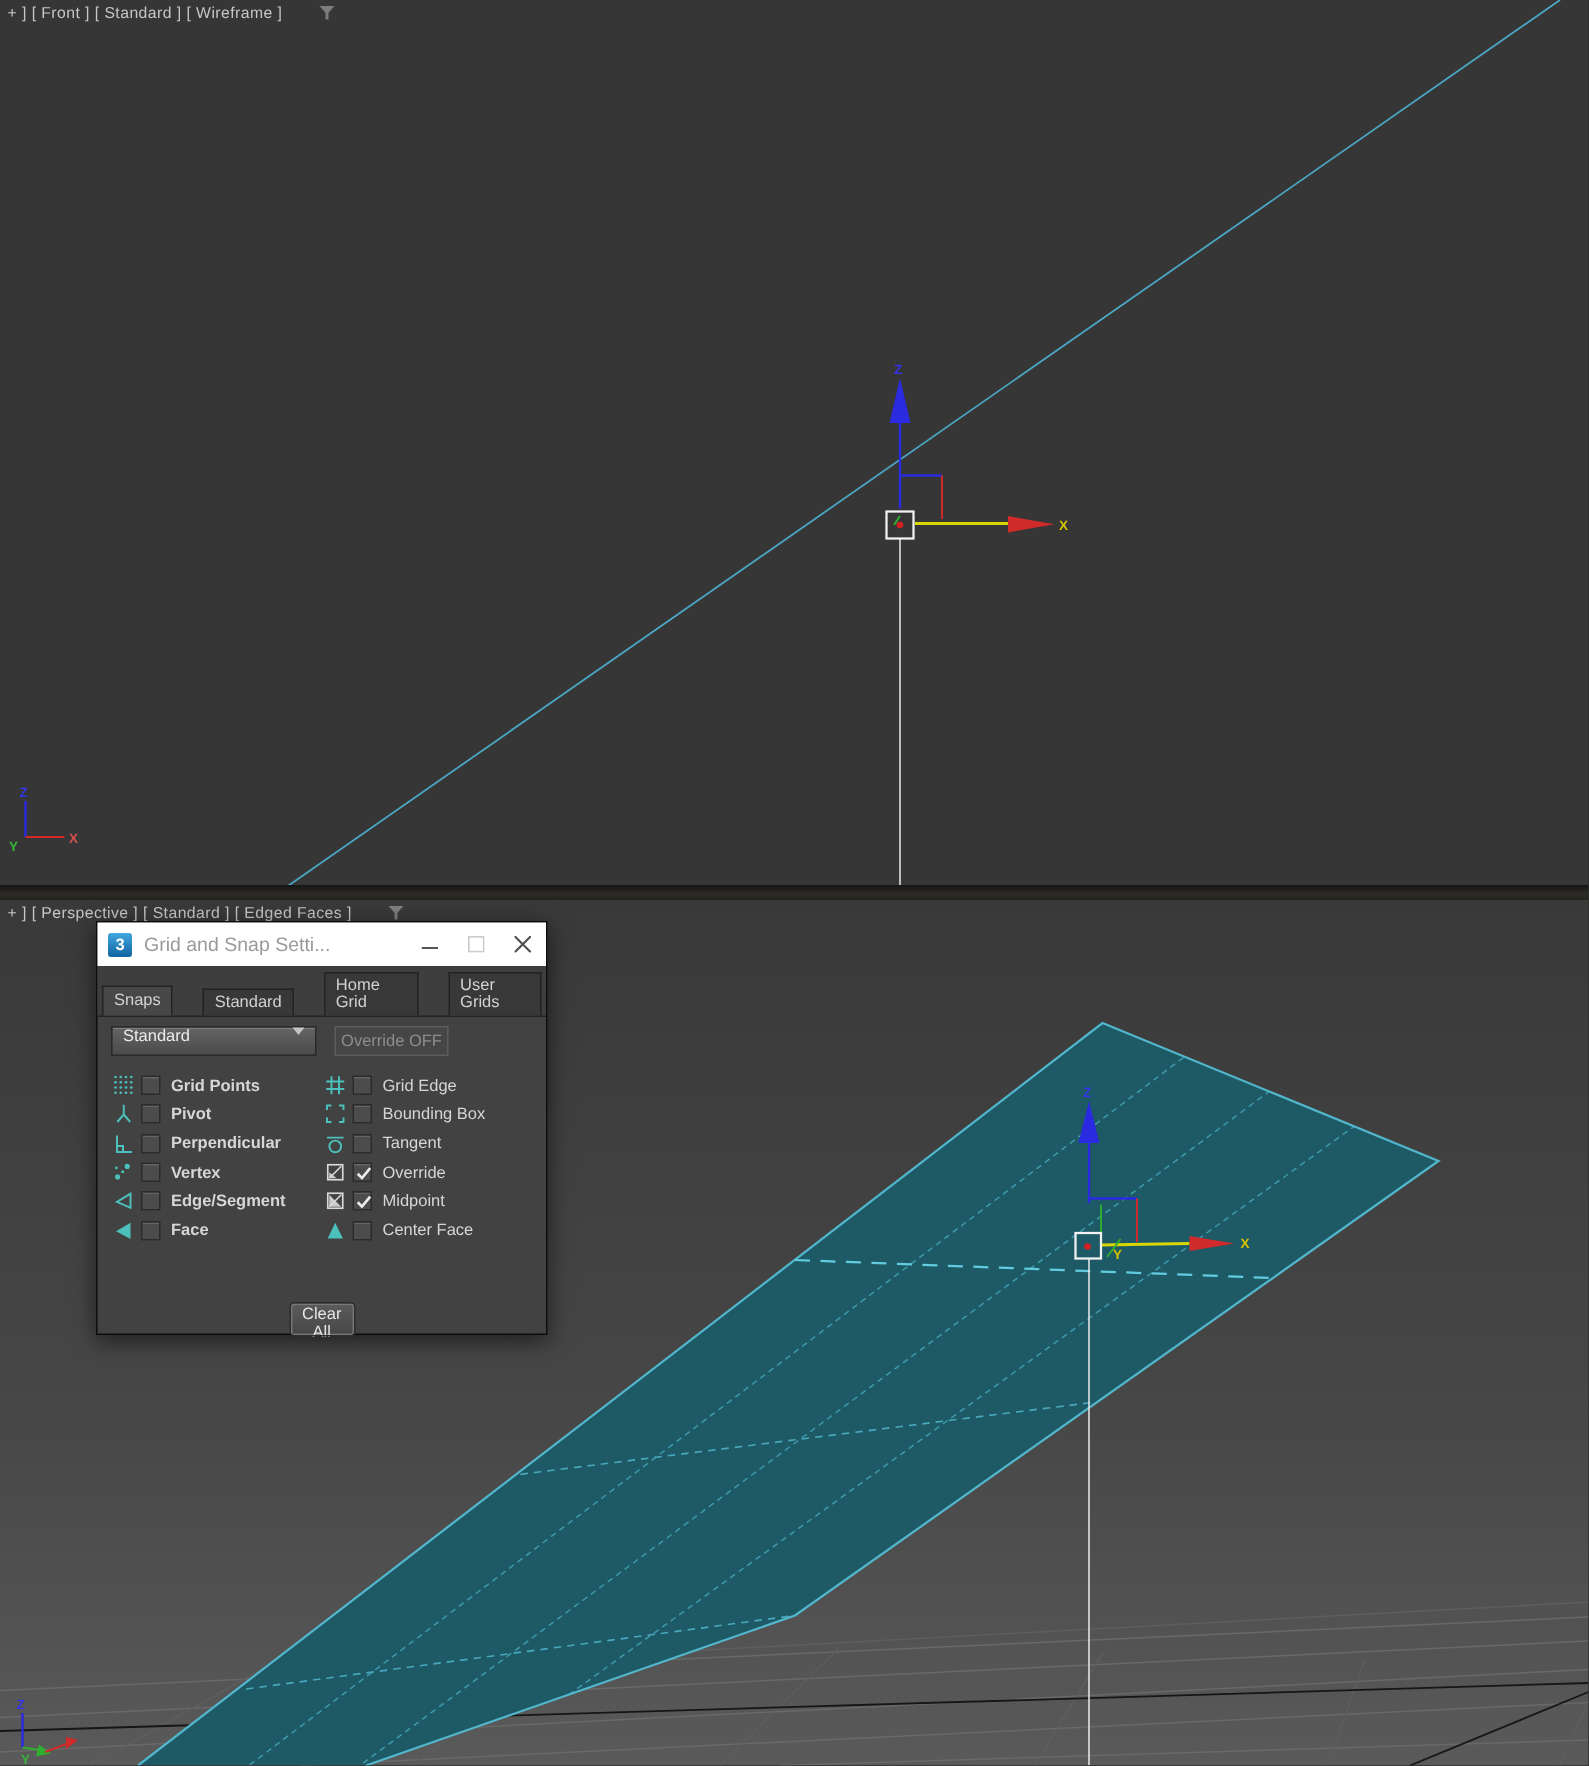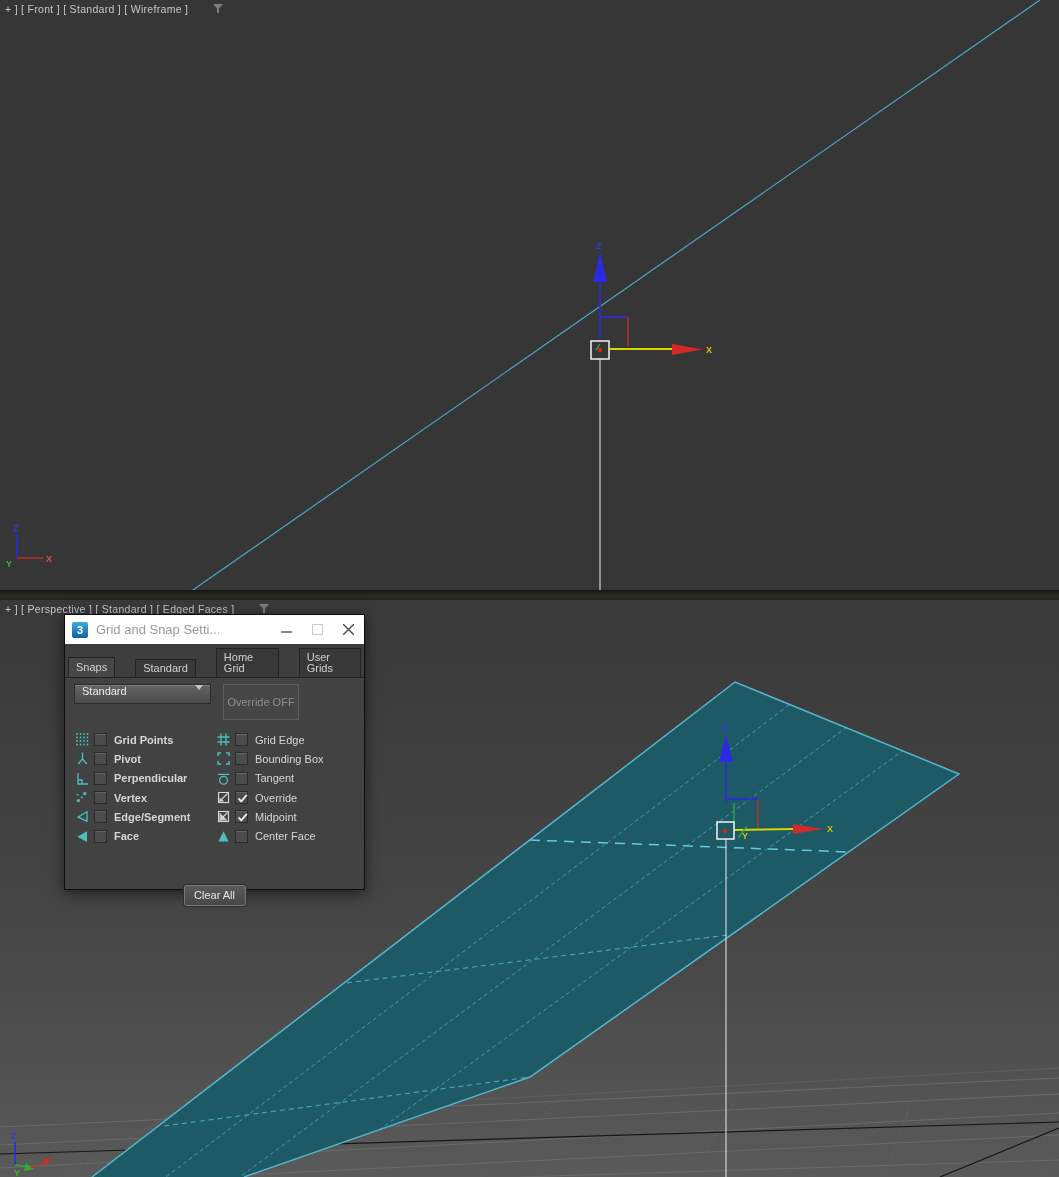--- a/index.html
+++ b/index.html
@@ -58,36 +58,36 @@
     font-size:11px;padding:3px 7px;line-height:1;}
   .tab.active{background:#474747;padding-top:4px;padding-bottom:4px;}
   .dialog-body{padding:6px 9px 12px;}
   .preset-row{display:flex;gap:12px;margin:0 0 10px;}
   .dropdown{width:137px;height:20px;background:linear-gradient(#646464,#4b4b4b);
     border:1px solid #2a2a2a;box-shadow:inset 0 1px 0 #7d7d7d;color:#ececec;font-size:11px;
     display:flex;align-items:flex-start;padding:0 7px;}
   .dropdown .val{flex:1;}
   .caret{width:0;height:0;border-left:4px solid transparent;border-right:4px solid transparent;
     border-top:5px solid #c4c4c4;}
-  .override-btn{width:76px;height:36px;background:#464646;border:1px solid #5c5c5c;
+  .override-btn{width:76px;height:20px;background:#464646;border:1px solid #5c5c5c;
     color:#8d8d8d;font-size:11px;display:grid;place-items:center;}
   .snap-grid{display:flex;}
   .snap-col-left{width:141px;font-weight:bold;}
   .snap-col-right{flex:1;}
   .snap-row{display:flex;align-items:center;height:19.3px;}
   .snap-icon{width:16px;height:15px;margin-right:4px;flex:none;display:grid;place-items:center;}
   .ic{stroke:var(--accent-teal);fill:none;stroke-width:1.3;}
   .icf{fill:var(--accent-teal);stroke:none;}
   .icw{stroke:#d9d9d9;fill:none;stroke-width:1.1;}
   .icwf{fill:#c9c9c9;stroke:none;}
   .checkbox{width:13px;height:13px;background:#4c4c4c;border:1px solid #2b2b2b;
     box-shadow:inset 0 1px 0 rgba(255,255,255,.14);margin-right:7px;flex:none;
     display:grid;place-items:center;}
   .snap-label{color:#d6d6d6;font-size:11px;white-space:nowrap;}
-  .clear-btn{display:block;margin:39px auto 0;width:62px;height:21px;
+  .clear-btn{display:block;margin:39px auto 0;width:42px;height:21px;
     background:linear-gradient(#5a5a5a,#474747);border:1px solid #787878;outline:1px solid #2d2d2d;
     border-radius:2px;color:#e6e6e6;font-size:11px;font-family:"Liberation Sans",sans-serif;}
 </style>
 </head>
 <body>
 
 <div id="stage">
 
   <div class="viewport-front">
     <svg class="vp-svg" width="1059" height="590">

